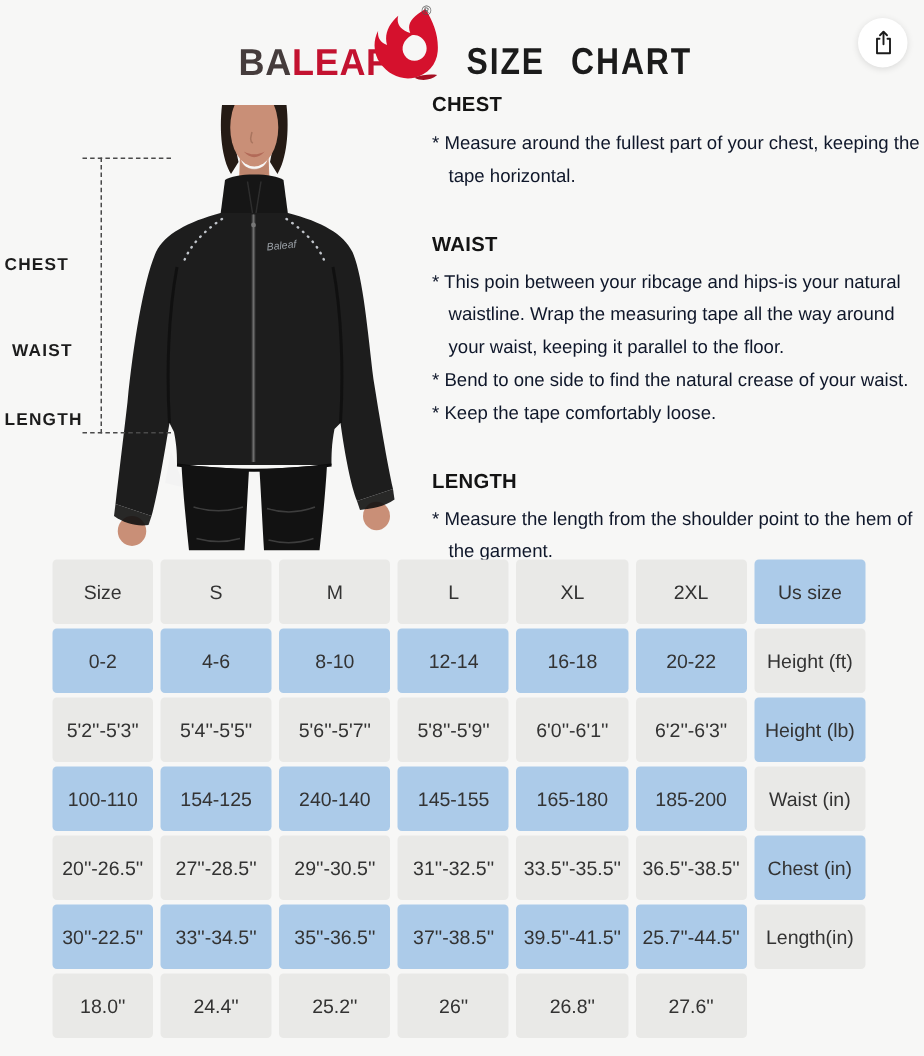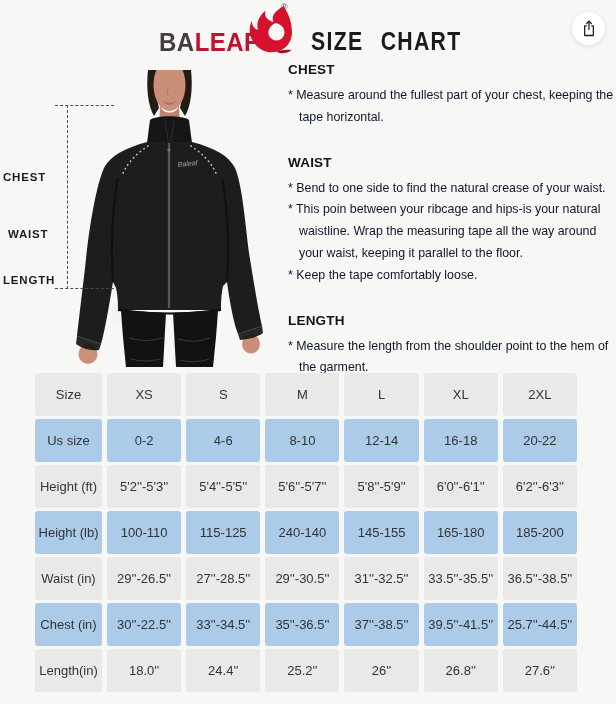--- a/index.html
+++ b/index.html
@@ -117,32 +117,31 @@
     <span class="flabel lab-chest">CHEST</span>
     <span class="flabel lab-waist">WAIST</span>
     <span class="flabel lab-length">LENGTH</span>
   </section>
 
   <section class="instructions">
     <h2>CHEST</h2>
     <p class="bullet">* Measure around the fullest part of your chest, keeping the tape horizontal.</p>
 
     <h2 class="mt">WAIST</h2>
+    <p class="bullet">* This poin between your ribcage and hips-is your natural waistline. Wrap the measuring tape all the way around your waist, keeping it parallel to the floor.</p>
     <p class="bullet">* Bend to one side to find the natural crease of your waist.</p>
-    <p class="bullet">* This poin between your ribcage and hips-is your natural waistline. Wrap the measuring tape all the way around your waist, keeping it parallel to the floor.</p>
     <p class="bullet">* Keep the tape comfortably loose.</p>
 
     <h2 class="mt">LENGTH</h2>
     <p class="bullet">* Measure the length from the shoulder point to the hem of the garment.</p>
   </section>
 
   <section class="size-table">
 
     <div class="tcell g">Size</div>
-    <div class="tcell g">XS</div>
     <div class="tcell g">S</div>
     <div class="tcell g">M</div>
     <div class="tcell g">L</div>
     <div class="tcell g">XL</div>
     <div class="tcell g">2XL</div>
 
     <div class="tcell b">Us size</div>
     <div class="tcell b">0-2</div>
     <div class="tcell b">4-6</div>
     <div class="tcell b">8-10</div>
@@ -153,28 +152,28 @@
     <div class="tcell g">Height (ft)</div>
     <div class="tcell g">5'2''-5'3''</div>
     <div class="tcell g">5'4''-5'5''</div>
     <div class="tcell g">5'6''-5'7''</div>
     <div class="tcell g">5'8''-5'9''</div>
     <div class="tcell g">6'0''-6'1''</div>
     <div class="tcell g">6'2''-6'3''</div>
 
     <div class="tcell b">Height (lb)</div>
     <div class="tcell b">100-110</div>
-    <div class="tcell b">115-125</div>
+    <div class="tcell b">154-125</div>
     <div class="tcell b">240-140</div>
     <div class="tcell b">145-155</div>
     <div class="tcell b">165-180</div>
     <div class="tcell b">185-200</div>
 
     <div class="tcell g">Waist (in)</div>
-    <div class="tcell g">29''-26.5''</div>
+    <div class="tcell g">20''-26.5''</div>
     <div class="tcell g">27''-28.5''</div>
     <div class="tcell g">29''-30.5''</div>
     <div class="tcell g">31''-32.5''</div>
     <div class="tcell g">33.5''-35.5''</div>
     <div class="tcell g">36.5''-38.5''</div>
 
     <div class="tcell b">Chest (in)</div>
     <div class="tcell b">30''-22.5''</div>
     <div class="tcell b">33''-34.5''</div>
     <div class="tcell b">35''-36.5''</div>

